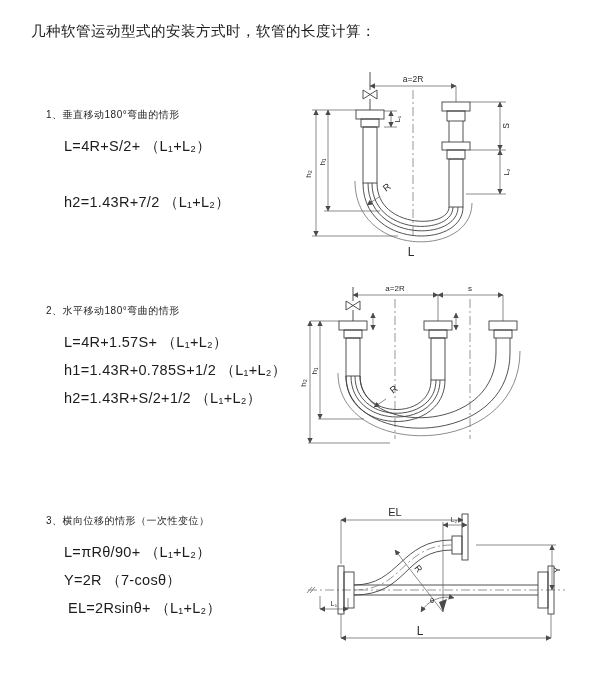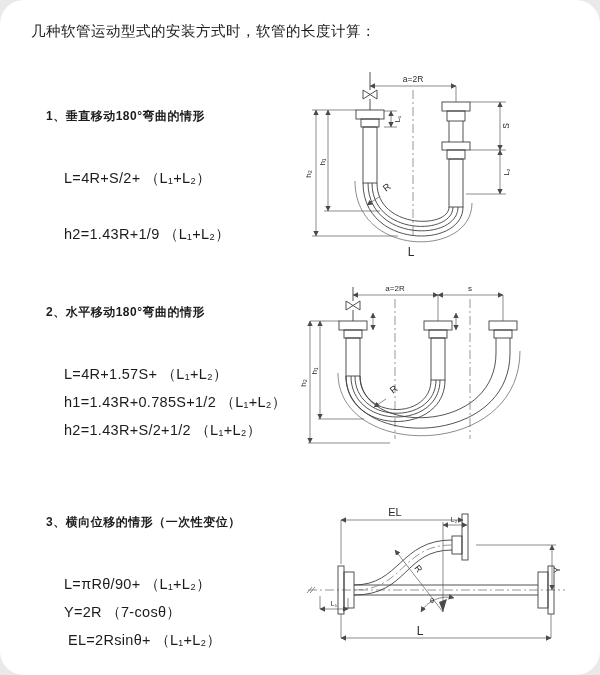--- a/index.html
+++ b/index.html
@@ -1,36 +1,36 @@
 <!DOCTYPE html>
 <html><head>
 <meta charset="utf-8">
 <style>
   html,body{margin:0;padding:0;background:#e9e9e9;}
   #page{position:relative;width:600px;height:675px;background:#ffffff;overflow:hidden;
-        font-family:"Liberation Sans","DejaVu Sans",sans-serif;color:#1c1c1c;border-radius:24px;}
+        font-family:"Liberation Sans","DejaVu Sans",sans-serif;color:#1c1c1c;}
   .doc-title{position:absolute;left:31px;top:22px;font-size:14.5px;font-weight:500;letter-spacing:.5px;}
-  .sec-heading{position:absolute;font-size:12px;font-weight:700;letter-spacing:.5px;}
-  .formula{position:absolute;font-size:14.5px;letter-spacing:.3px;white-space:pre;margin-top:32px;}
+  .sec-heading{position:absolute;font-size:10px;font-weight:400;letter-spacing:.5px;}
+  .formula{position:absolute;font-size:14.5px;letter-spacing:.3px;white-space:pre;}
   svg{position:absolute;overflow:visible;}
   svg text{font-family:"Liberation Sans","DejaVu Sans",sans-serif;fill:#2a2a2a;}
   .thin{stroke:#5a5a5a;stroke-width:.7;fill:none;}
   .pipe{stroke:#3f3f3f;stroke-width:.9;fill:none;}
   .dash{stroke:#6a6a6a;stroke-width:.7;fill:none;stroke-dasharray:9 3 2 3;}
 </style>
 </head>
 <body>
 
 <div id="page">
 
   <div class="doc-title">几种软管运动型式的安装方式时，软管的长度计算：</div>
 
   <div class="sec-heading" style="left:46px;top:108px">1、垂直移动180°弯曲的情形</div>
   <div class="formula" style="left:64px;top:137px">L=4R+S/2+ （L₁+L₂）</div>
-  <div class="formula" style="left:64px;top:193px">h2=1.43R+1/9 （L₁+L₂）</div>
+  <div class="formula" style="left:64px;top:193px">h2=1.43R+7/2 （L₁+L₂）</div>
 
   <svg style="left:300px;top:66px" width="235" height="195" viewBox="0 0 235 195">
     <defs>
       <marker id="ar1" viewBox="0 0 8 8" refX="7.5" refY="4" markerWidth="8" markerHeight="8" orient="auto-start-reverse">
         <path d="M0,0 L8,4 L0,8 z" fill="#4a4a4a"></path>
       </marker>
       <pattern id="bp1" width="4" height="4" patternUnits="userSpaceOnUse">
         <path d="M0,0 L4,4 M4,0 L0,4" stroke="#8a8a8a" stroke-width="0.6"></path>
       </pattern>
     </defs>

